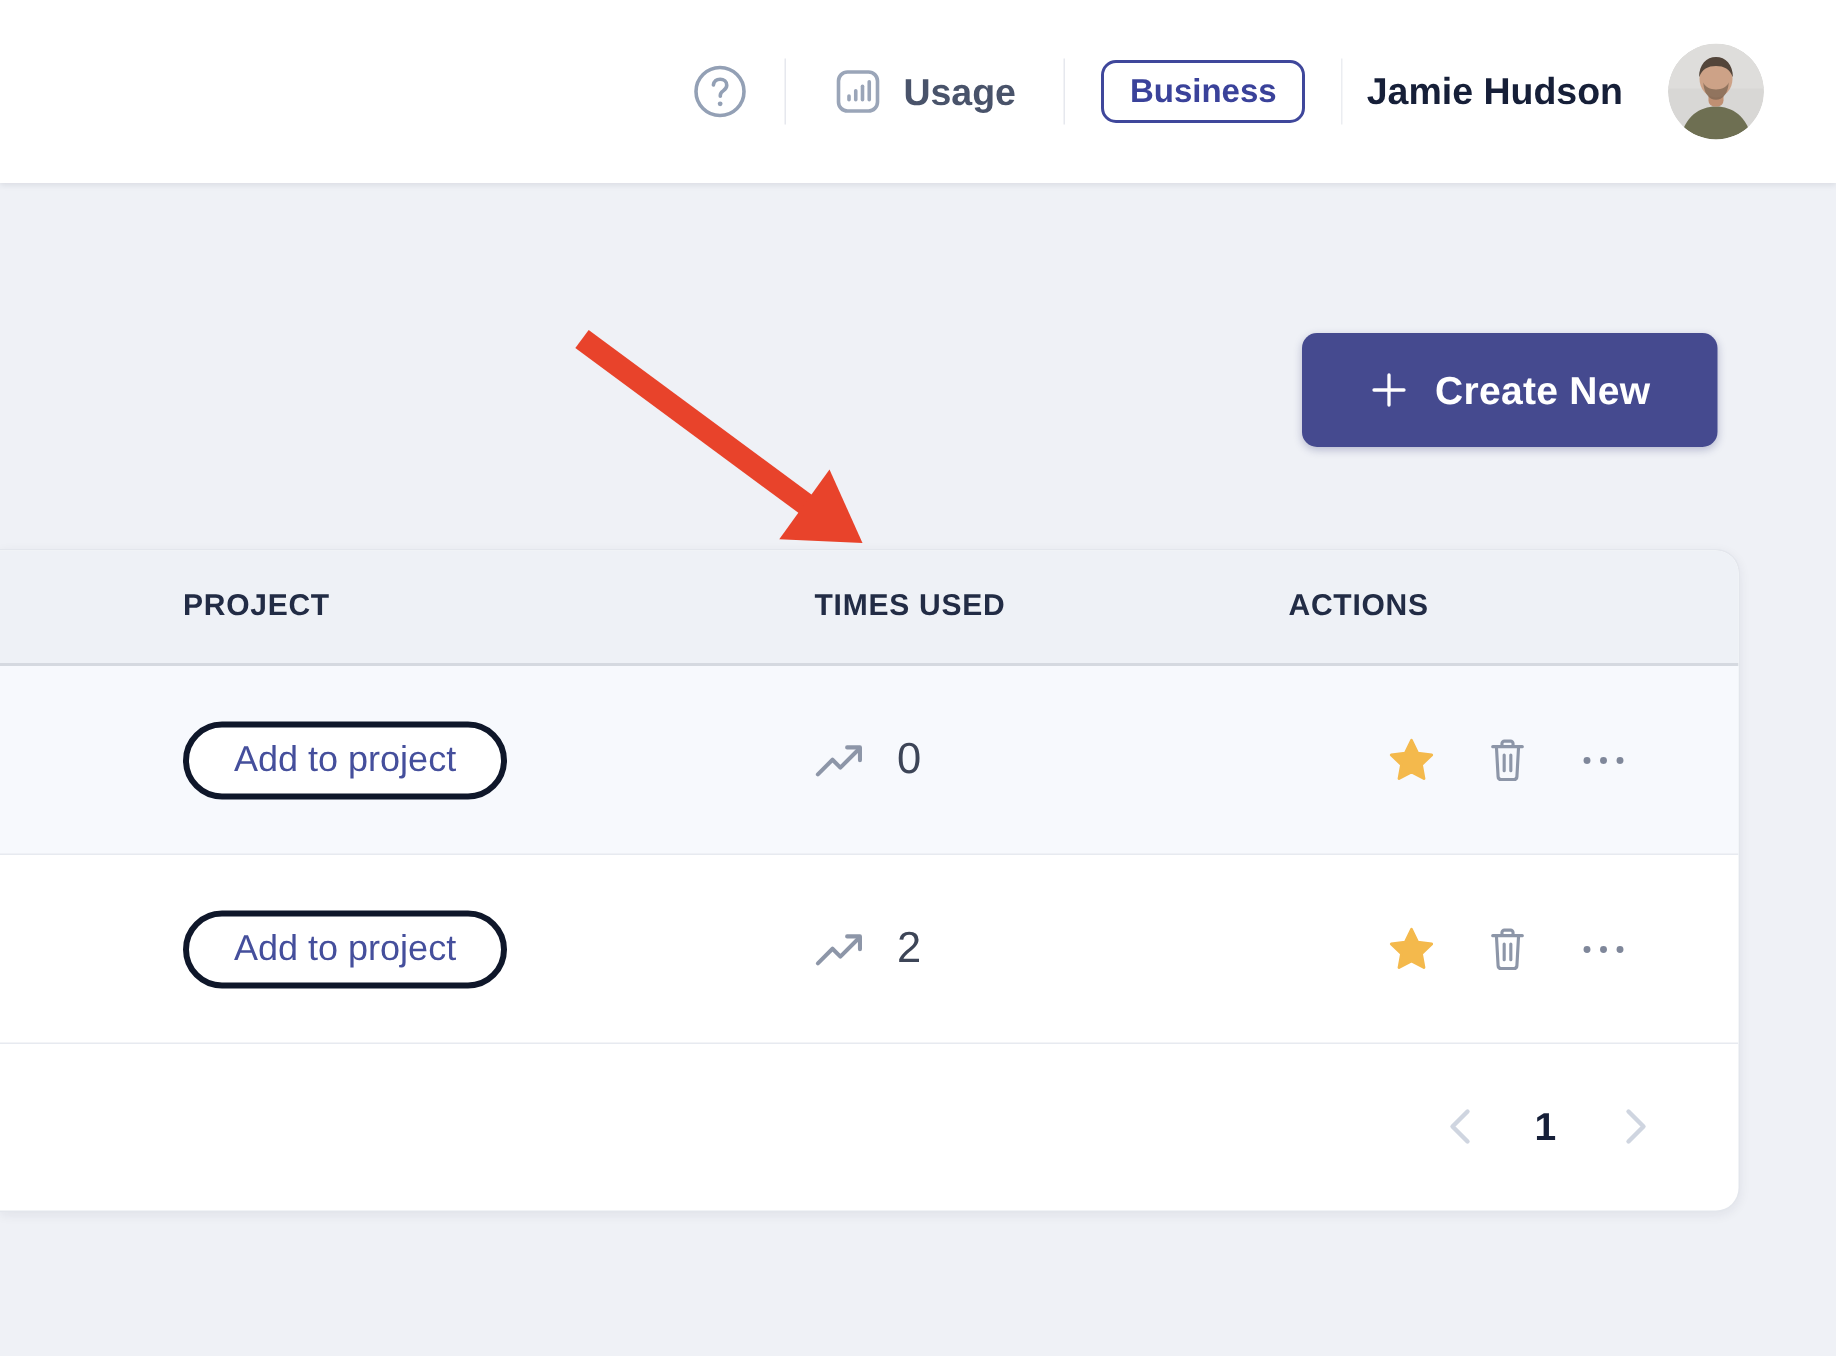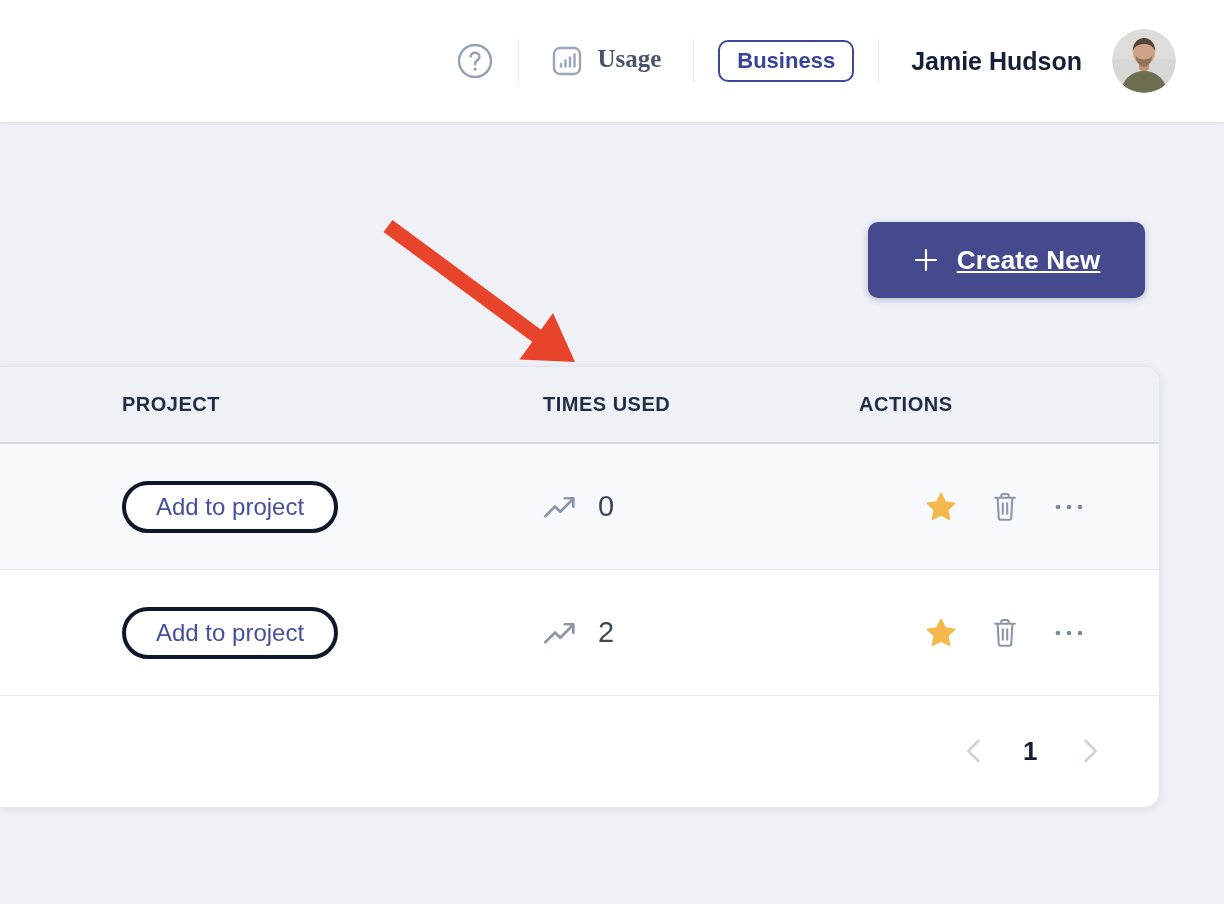--- a/index.html
+++ b/index.html
@@ -15,36 +15,36 @@
   .topbar{
     position:absolute;top:0;left:0;width:1224px;height:122px;background:#ffffff;
     box-shadow:0 1px 4px rgba(25,35,60,.10);
     display:flex;align-items:center;justify-content:flex-end;
     padding-right:48px;box-sizing:border-box;z-index:5;
   }
   .vdiv{width:1px;height:44px;background:#e6e8ee;flex:0 0 auto;}
   .vdiv.light{background:#ebedf1;}
   .icon-btn{background:none;border:none;padding:0;display:flex;align-items:center;}
   .help-btn{margin-right:24px;}
-  .usage-group{display:flex;align-items:flex-start;gap:14px;margin:0 26px;background:none;border:none;font-family:Liberation Serif, serif;}
+  .usage-group{display:flex;align-items:flex-end;gap:14px;margin:0 26px;background:none;border:none;}
   .usage-label{font-size:25px;font-weight:600;color:#49536a;}
   .plan-badge{
     margin:0 24px;background:#fff;border:2px solid #3f479b;border-radius:10px;
     color:#3a429a;font-size:22px;font-weight:600;padding:7px 17px;line-height:1.1;text-align:right;
   }
-  .user-name{font-size:25px;font-weight:700;color:#161f38;margin:0 24px 0 26px;background:none;border:none;}
+  .user-name{font-size:25px;font-weight:700;color:#161f38;margin:0 24px 0 10px;background:none;border:none;}
   .avatar{width:64px;height:64px;border-radius:50%;overflow:hidden;flex:0 0 auto;border:none;padding:0;background:none;}
 
   
   .create-btn{
     position:absolute;left:868px;top:222px;width:277px;height:76px;
     background:#454a8f;border:none;border-radius:10px;
     color:#fff;font-size:26px;font-weight:600;letter-spacing:.2px;
     display:flex;align-items:center;justify-content:center;gap:18px;
-    box-shadow:0 2px 6px rgba(40,45,110,.28);z-index:3;text-decoration:underline;
+    box-shadow:0 2px 6px rgba(40,45,110,.28);z-index:3;
   }
 
   
   .red-arrow{position:absolute;left:378px;top:216px;z-index:4;pointer-events:none;}
 
   
   .card{
     position:absolute;top:366px;left:0;width:1160px;height:442px;
     background:#fff;border:1px solid #e3e6ec;border-left:none;
     border-radius:0 16px 16px 0;box-sizing:border-box;

